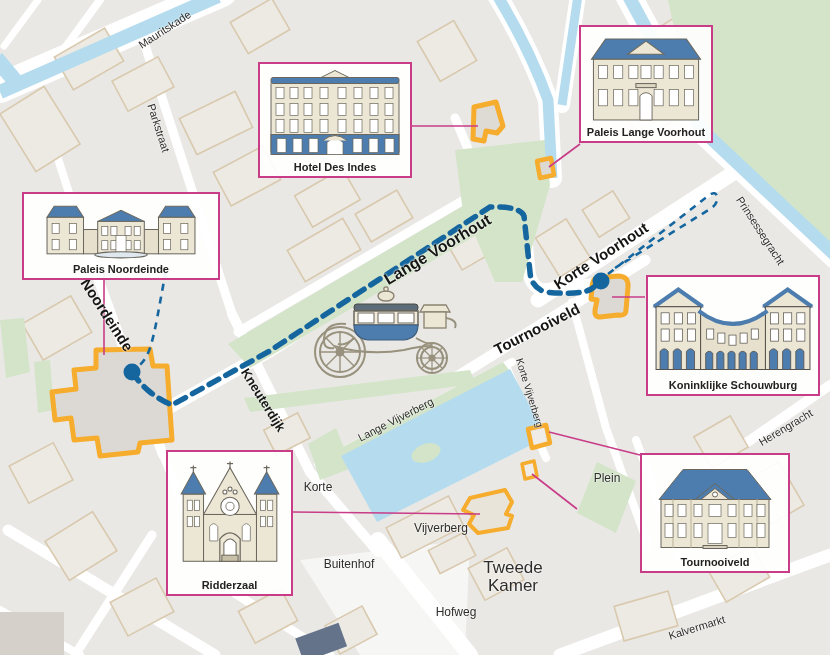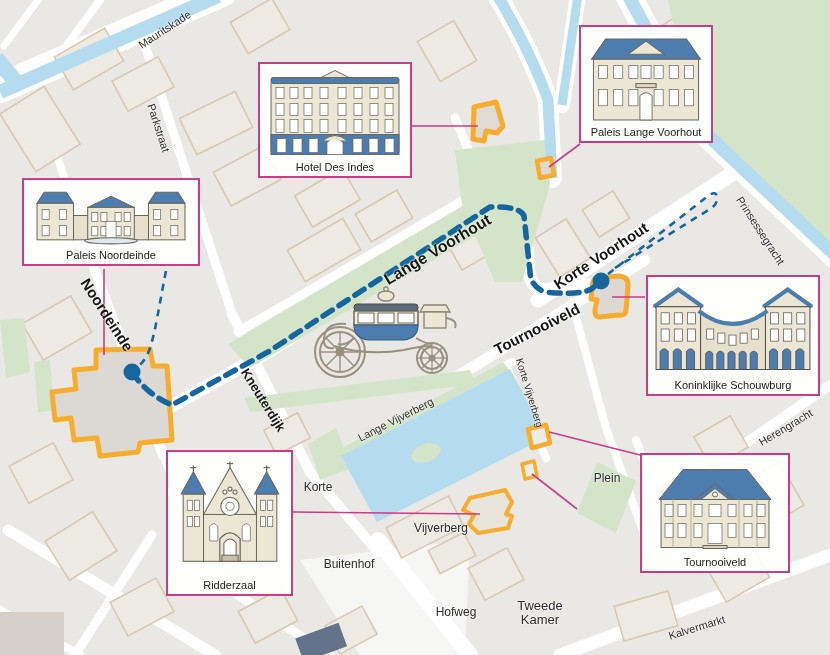--- a/index.html
+++ b/index.html
@@ -10,21 +10,21 @@
   #street-labels .street-label{
     position:absolute;color:#2e2d2b;white-space:pre-line;text-align:center;line-height:1.05;
     transform-origin:center;pointer-events:none;
     text-shadow:0 0 2px rgba(255,255,255,.85),0 0 2px rgba(255,255,255,.85);}
   #street-labels .street-label.bold{font-weight:bold;color:#161615;}
   
   .card{position:absolute;background:rgba(255,255,255,.93);border:2px solid #c83c88;
         box-sizing:border-box;display:flex;flex-direction:column;align-items:center;
         justify-content:flex-end;padding:4px 3px 3px 3px;}
   .card svg{display:block;margin:0 auto;flex:1 1 auto;min-height:0;}
-  .card .card-label{flex:0 0 auto;font-size:11px;font-weight:normal;color:#232221;
+  .card .card-label{flex:0 0 auto;font-size:11px;font-weight:bold;color:#232221;
         white-space:nowrap;padding-top:2px;}
   .card.small .card-label{font-size:10px;}
 </style>
 </head>
 <body>
 
 <div id="stage">
 
 <svg id="map-svg" width="830" height="655" viewBox="0 0 830 655">
 
@@ -199,27 +199,27 @@
       <span class="street-label bold" style="left: 601px; top: 256px; font-size: 15px; transform: translate(-50%, -50%) rotate(-33deg);">Korte Voorhout</span>
       <span class="street-label bold" style="left: 537px; top: 329px; font-size: 15px; transform: translate(-50%, -50%) rotate(-27deg);">Tournooiveld</span>
       <span class="street-label" style="left: 396px; top: 420px; font-size: 11px; transform: translate(-50%, -50%) rotate(-27deg);">Lange Vijverberg</span>
       <span class="street-label" style="left: 529px; top: 393px; font-size: 10px; transform: translate(-50%, -50%) rotate(73deg);">Korte Vijverberg</span>
       <span class="street-label" style="left: 760px; top: 231px; font-size: 11px; transform: translate(-50%, -50%) rotate(57deg);">Prinsessegracht</span>
       <span class="street-label" style="left: 786px; top: 428px; font-size: 11px; transform: translate(-50%, -50%) rotate(-31deg);">Herengracht</span>
       <span class="street-label" style="left: 697px; top: 628px; font-size: 11px; transform: translate(-50%, -50%) rotate(-17deg);">Kalvermarkt</span>
       <span class="street-label" style="left: 318px; top: 487px; font-size: 12px; transform: translate(-50%, -50%) rotate(0deg);">Korte</span>
       <span class="street-label" style="left: 349px; top: 564px; font-size: 12px; transform: translate(-50%, -50%) rotate(0deg);">Buitenhof</span>
       <span class="street-label" style="left: 441px; top: 528px; font-size: 12px; transform: translate(-50%, -50%) rotate(0deg);">Vijverberg</span>
-      <span class="street-label" style="left: 540px; top: 577px; font-size: 13px; transform: translate(-50%, -50%) rotate(0deg); margin-top: 36px;">Tweede
+      <span class="street-label" style="left: 513px; top: 577px; font-size: 17px; transform: translate(-50%, -50%) rotate(0deg);">Tweede
 Kamer</span>
       <span class="street-label" style="left: 456px; top: 612px; font-size: 12px; transform: translate(-50%, -50%) rotate(0deg);">Hofweg</span>
       <span class="street-label" style="left: 607px; top: 478px; font-size: 12px; transform: translate(-50%, -50%) rotate(0deg); text-align: right;">Plein</span>
     </div>
 
-<div class="card" style="left:22px;top:178px;width:178px;height:88px">
+<div class="card" style="left:22px;top:192px;width:198px;height:88px">
   <svg viewBox="0 0 150 56" width="152" height="58">
     <g stroke="#6b675c" stroke-width="1">
       <polygon points="2,16 9,5 31,5 38,16" fill="#4d7dae"></polygon>
       <rect x="2" y="16" width="36" height="36" fill="#ece6d5"></rect>
       <polygon points="112,16 119,5 141,5 148,16" fill="#4d7dae"></polygon>
       <rect x="112" y="16" width="36" height="36" fill="#ece6d5"></rect>
       <rect x="38" y="28" width="16" height="24" fill="#e7e0cd"></rect>
       <rect x="96" y="28" width="16" height="24" fill="#e7e0cd"></rect>
       <polygon points="52,20 75,9 98,20" fill="#4d7dae"></polygon>
       <rect x="52" y="20" width="46" height="32" fill="#ece6d5"></rect>

